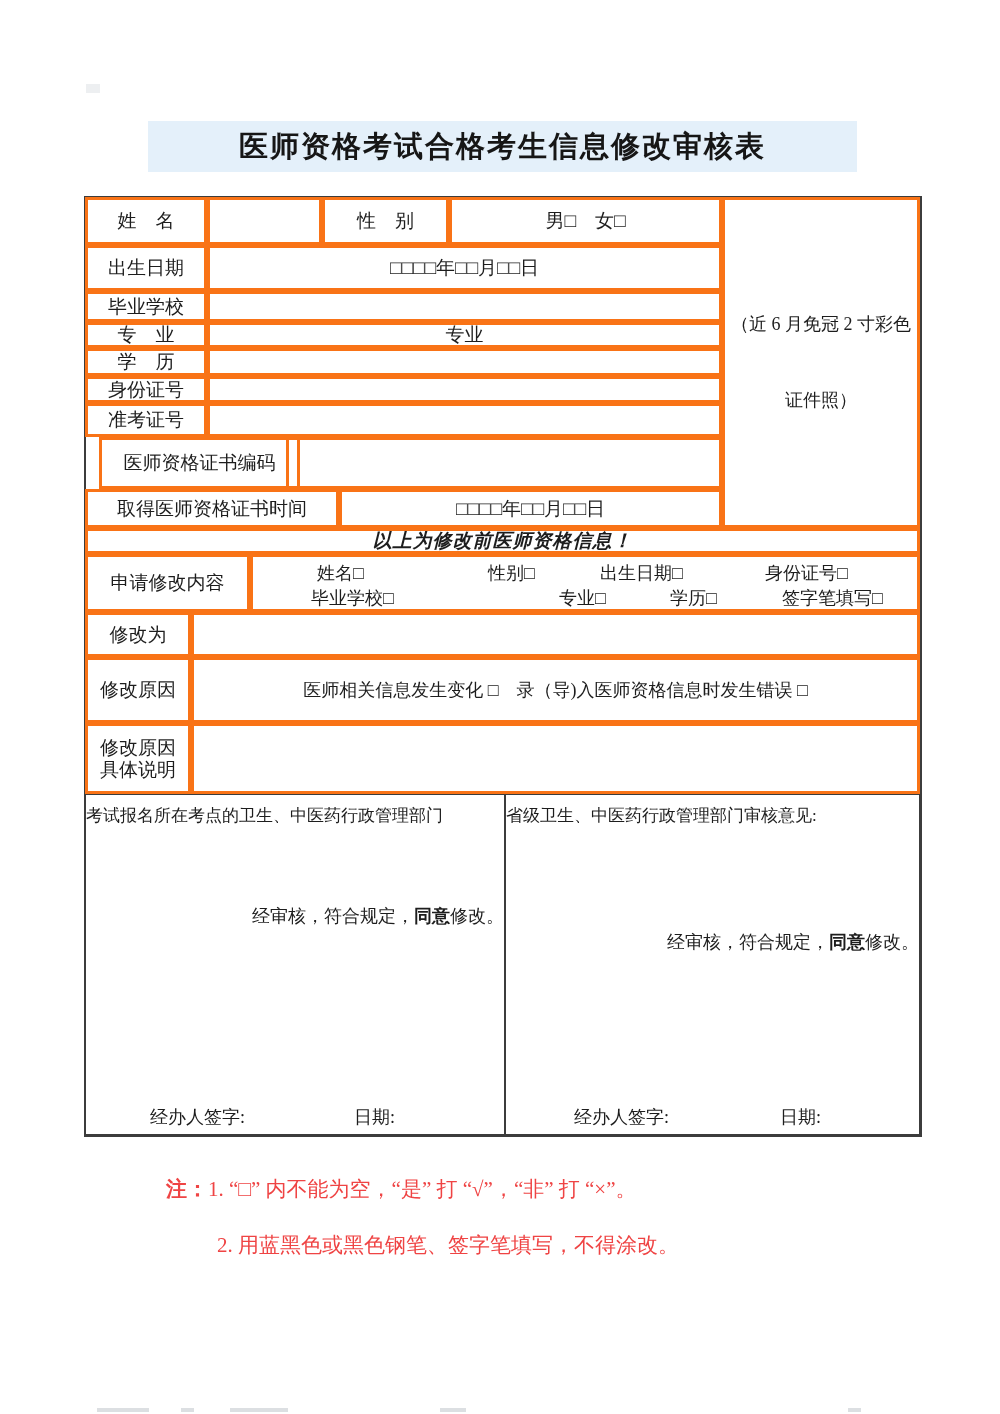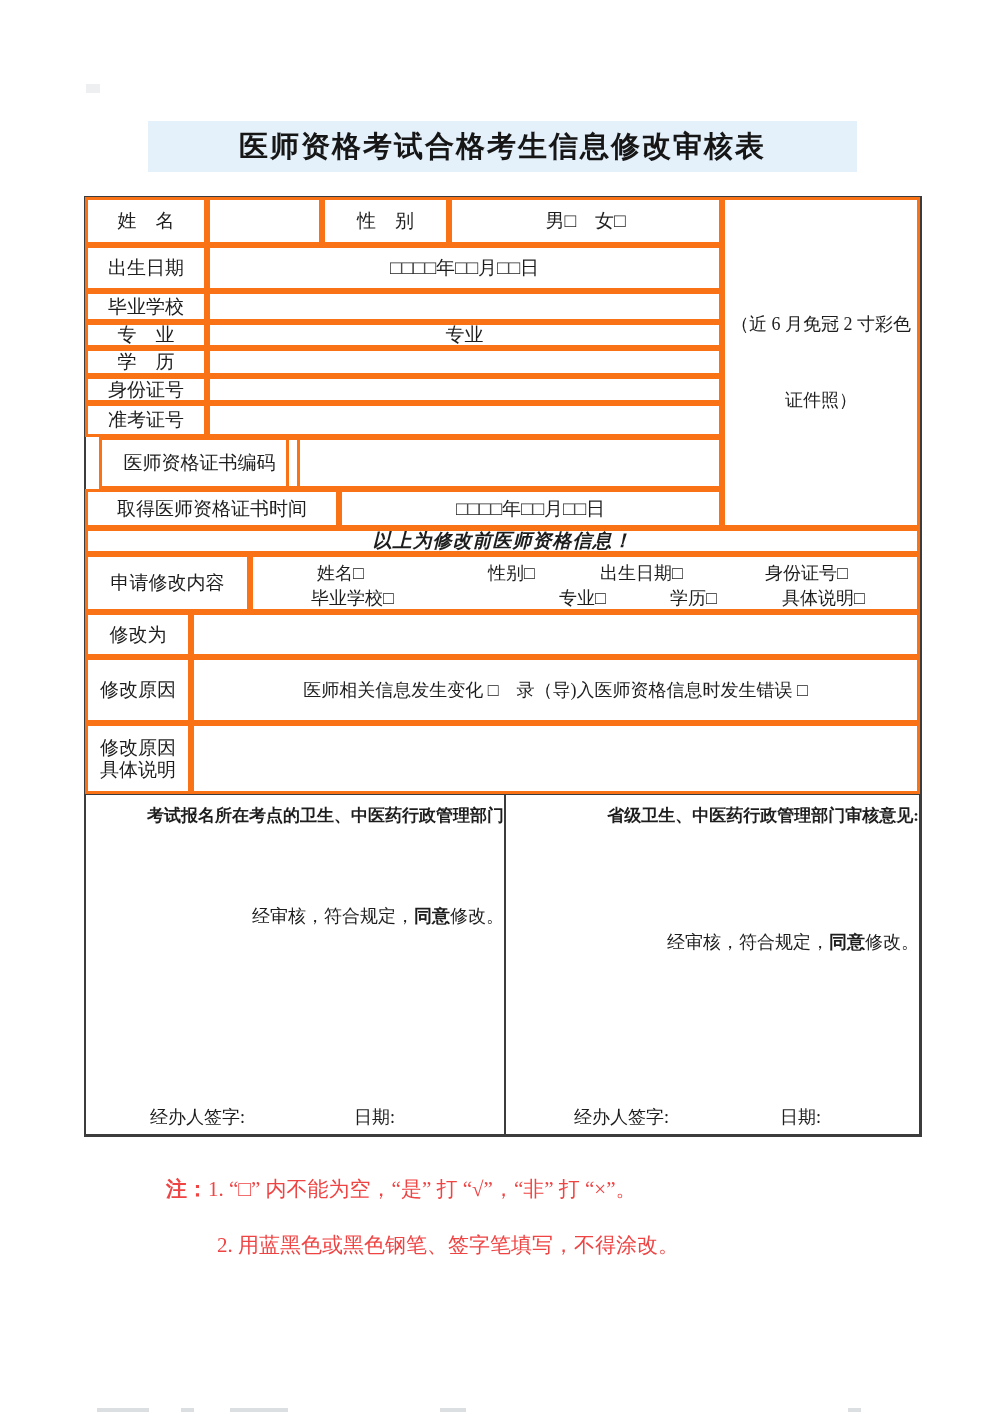--- a/index.html
+++ b/index.html
@@ -26,21 +26,21 @@
   .cell.small { font-size:18px; }
   .photo-cell { flex-direction:column; font-size:18px; line-height:1.55;gap:48px; }
   .banner-cell { font-weight:bold; font-style:italic; font-size:19px; letter-spacing:1px; }
   .stack { flex-direction:column; }
   .rel { display:block; }
   .abs { position:absolute; white-space:pre; }
   .review-cell {
     position:absolute; box-sizing:border-box; border:1px solid #3c3c3c;
     font-size:18px; color:#1d1d1d;
   }
-  .review-cell .hdr { position:absolute; left:0; width:100%; text-align:right; font-weight:bold; font-size:17px; white-space:pre; }
+  .review-cell .hdr { position:absolute; left:0; width:100%; text-align:left; font-weight:normal; font-size:17px; white-space:pre; }
   .review-cell .approval { position:absolute; left:0; width:100%; text-align:right; font-size:18px; white-space:pre; }
   .review-cell .approval b { font-weight:bold; }
   .note-line { position:absolute; font-size:21px; white-space:pre; color:#ef4444; }
   .note-line b { font-weight:bold; }
   .artifact { position:absolute; height:4px; background:#c9ced3; opacity:.65; }
   .artifact-top { position:absolute; background:#dcdfe4; opacity:.5; }
 </style>
 </head>
 <body>
 
@@ -90,21 +90,21 @@
 
   <div class="cell" style="left:85px;top:554px;width:165px;height:58px;">申请修改内容</div>
   <div class="cell small rel" style="left:250px;top:554px;width:670px;height:58px;">
     <span class="abs" style="left:64px;top:6px;">姓名□</span>
     <span class="abs" style="left:235px;top:6px;">性别□</span>
     <span class="abs" style="left:347px;top:6px;">出生日期□</span>
     <span class="abs" style="left:512px;top:6px;">身份证号□</span>
     <span class="abs" style="left:58px;top:31px;">毕业学校□</span>
     <span class="abs" style="left:306px;top:31px;">专业□</span>
     <span class="abs" style="left:417px;top:31px;">学历□</span>
-    <span class="abs" style="left:529px;top:31px;">具体说明□</span>
+    <span class="abs" style="left:529px;top:31px;">签字笔填写□</span>
   </div>
 
   <div class="cell" style="left:85px;top:612px;width:106px;height:45px;">修改为</div>
   <div class="cell" style="left:191px;top:612px;width:729px;height:45px;"></div>
 
   <div class="cell" style="left:85px;top:657px;width:106px;height:66px;">修改原因</div>
   <div class="cell small" style="left:191px;top:657px;width:729px;height:66px;">医师相关信息发生变化 □　录（导)入医师资格信息时发生错误 □</div>
 
   <div class="cell stack" style="left:85px;top:723px;width:106px;height:71px;">
     <span>修改原因</span>

